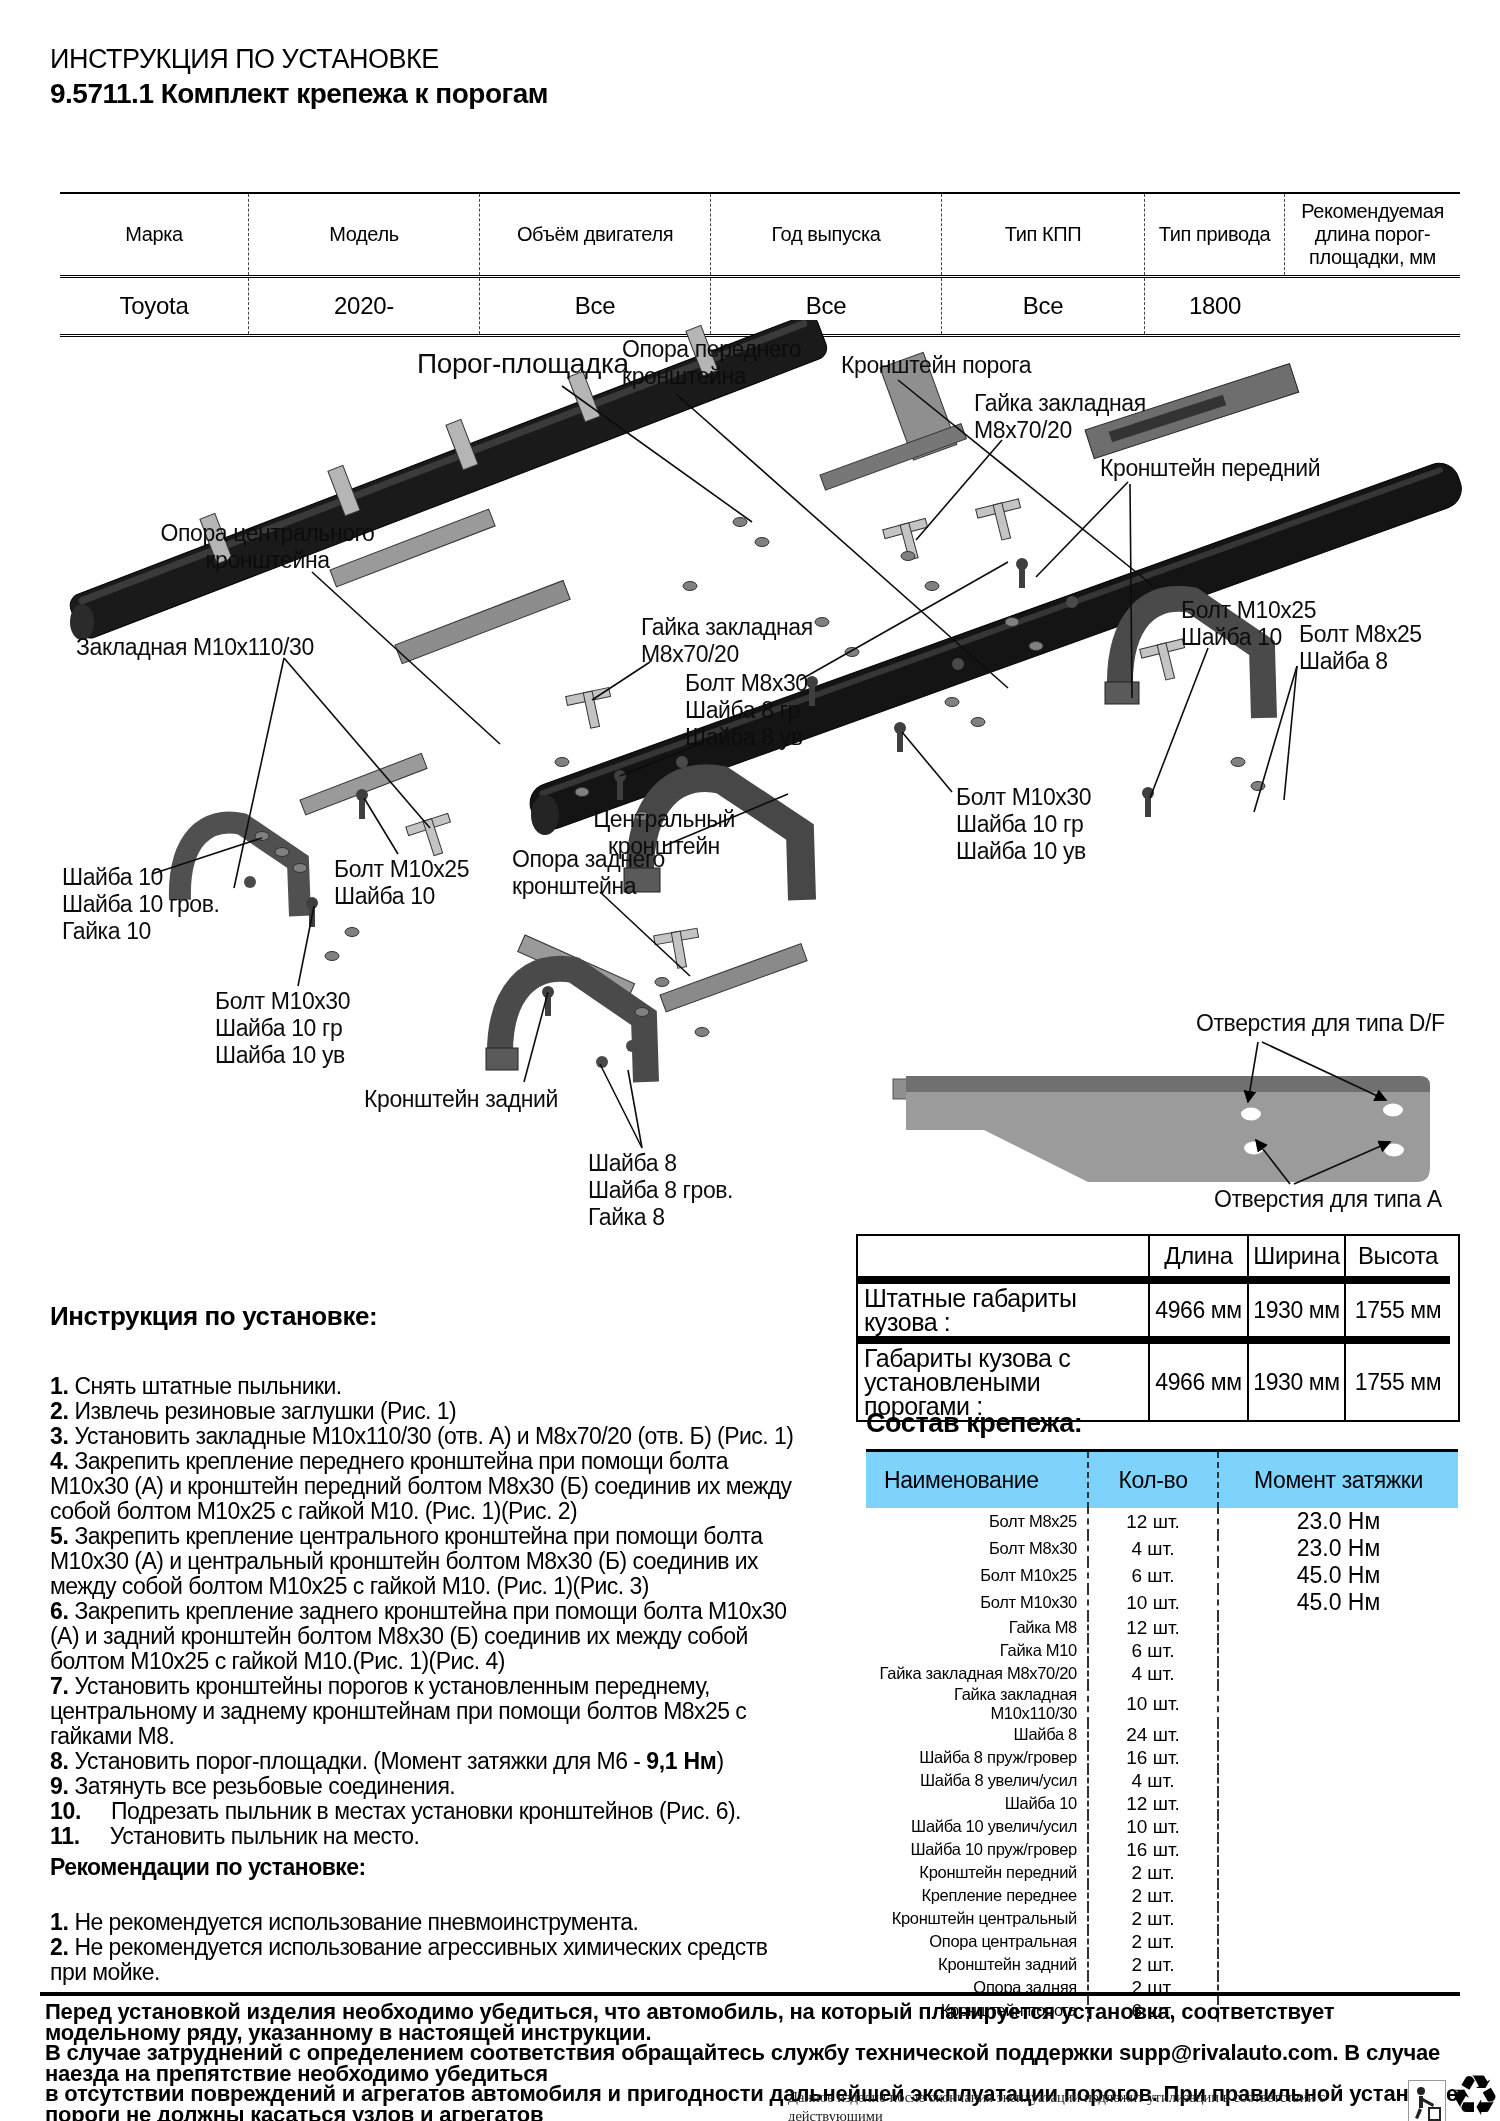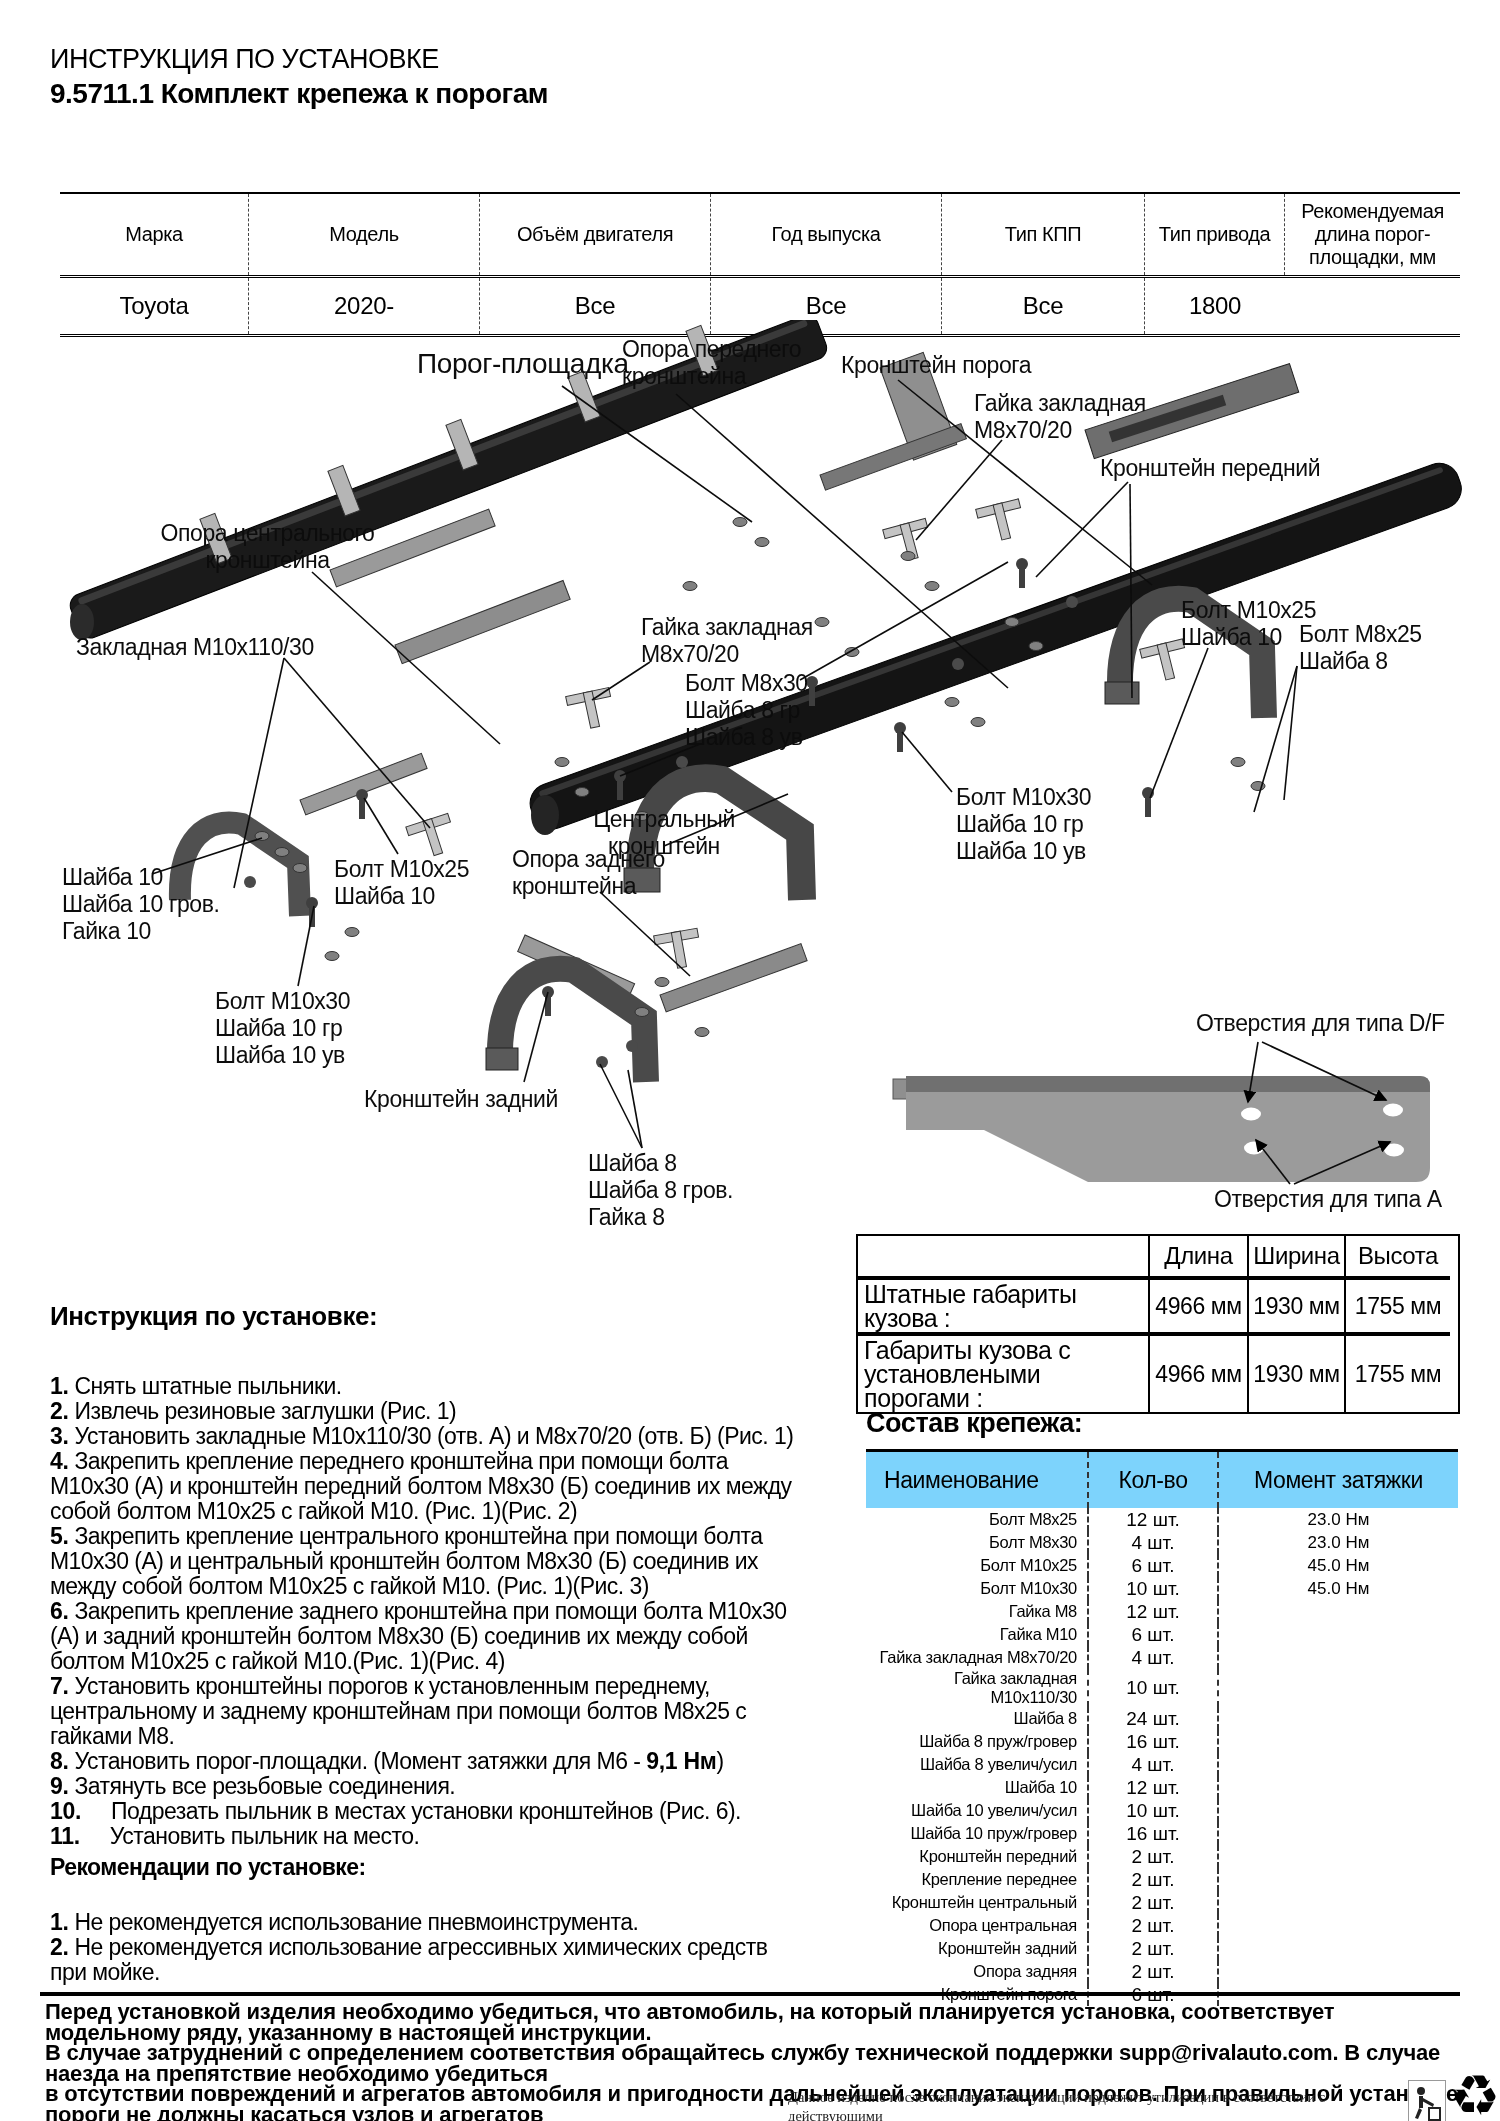--- a/index.html
+++ b/index.html
@@ -15,37 +15,37 @@
   .vt-cell{display:flex;align-items:center;justify-content:center;text-align:center;border-right:1px dashed #444;padding:6px 6px;}
   .vt-cell:last-child{border-right:none;}
   .vt-head .vt-cell{font-size:20px;min-height:52px;letter-spacing:-.4px;}
   .vt-data .vt-cell{font-size:24px;min-height:44px;letter-spacing:-.3px;}
   
   #diagram-svg{left:0;top:320px;}
   .dlabel{position:absolute;font-size:23px;line-height:27px;letter-spacing:-.4px;white-space:pre-line;color:#0c0c0c;}
   
   #dims{left:856px;top:1234px;width:600px;border:2px solid #000;}
   .dims-row{display:grid;grid-template-columns:292px 99px 97px 104px;}
-  .dims-cell{border-right:2px solid #000;border-bottom:4px solid #000000;display:flex;align-items:center;justify-content:center;text-align:center;font-size:23px;letter-spacing:-.4px;padding:2px 2px;}
+  .dims-cell{border-right:2px solid #000;border-bottom:8px solid #000000;display:flex;align-items:center;justify-content:center;text-align:center;font-size:23px;letter-spacing:-.4px;padding:2px 2px;}
   .dims-cell:last-child{border-right:none;}
   .dims-row:last-child .dims-cell{border-bottom:none;}
   .dims-cell.lab{justify-content:flex-start;text-align:left;font-size:25px;padding-left:6px;white-space:pre-line;line-height:24px;}
   .dims-head .dims-cell{min-height:36px;font-size:24px;}
   
   #fast-title{left:866px;top:1408px;font-size:27px;font-weight:bold;letter-spacing:-.4px;}
   #fast{left:866px;top:1449px;width:592px;border-top:3px solid #000;}
   .fast-head{display:grid;grid-template-columns:221px 132px 239px;background:#7dd3fc;}
   .fast-head .fc{font-size:23px;display:flex;align-items:center;min-height:56px;letter-spacing:-.4px;}
   .fast-head .fc.c1{padding-left:18px;}
   .fast-head .fc.c2,.fast-head .fc.c3{justify-content:center;}
   .fast-row{display:grid;grid-template-columns:221px 132px 239px;}
   .fast-row .fc{min-height:23px;display:flex;align-items:center;}
   .fast-row .fc.c1{justify-content:flex-end;text-align:right;font-size:16.5px;padding-right:10px;letter-spacing:-.3px;}
   .fast-row .fc.c2{justify-content:center;font-size:19px;}
-  .fast-row .fc.c3{justify-content:center;font-size:17px;}
+  .fast-row .fc.c3{justify-content:center;font-size:23px;}
   .fc.c2{border-left:2px dashed #333;border-right:2px dashed #333;}
   
   #instr{left:50px;top:1302px;width:805px;}
   #instr h3{margin:0 0 44px 0;font-size:26px;line-height:28px;letter-spacing:-.4px;}
   #instr p{margin:0;font-size:23px;line-height:25px;letter-spacing:-.55px;white-space:pre-line;}
   #instr p b{letter-spacing:-.3px;}
   #rec-title{margin:6px 0 30px 0 !important;font-size:26px;font-weight:bold;letter-spacing:-.4px;}
   .numgap{display:inline-block;width:30px;}
   
   #footline{left:40px;top:1992px;width:1420px;height:4px;background:#000;}

